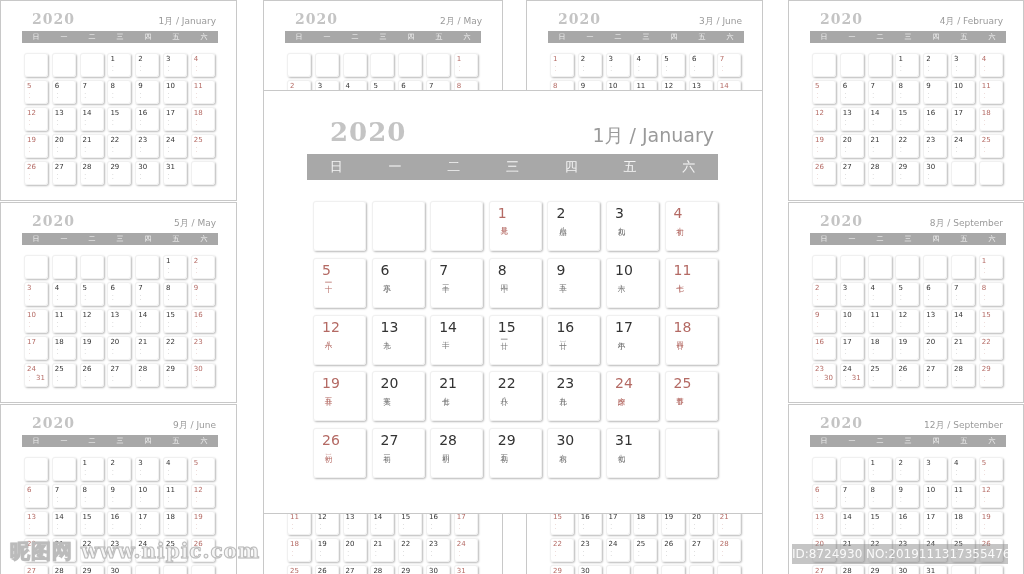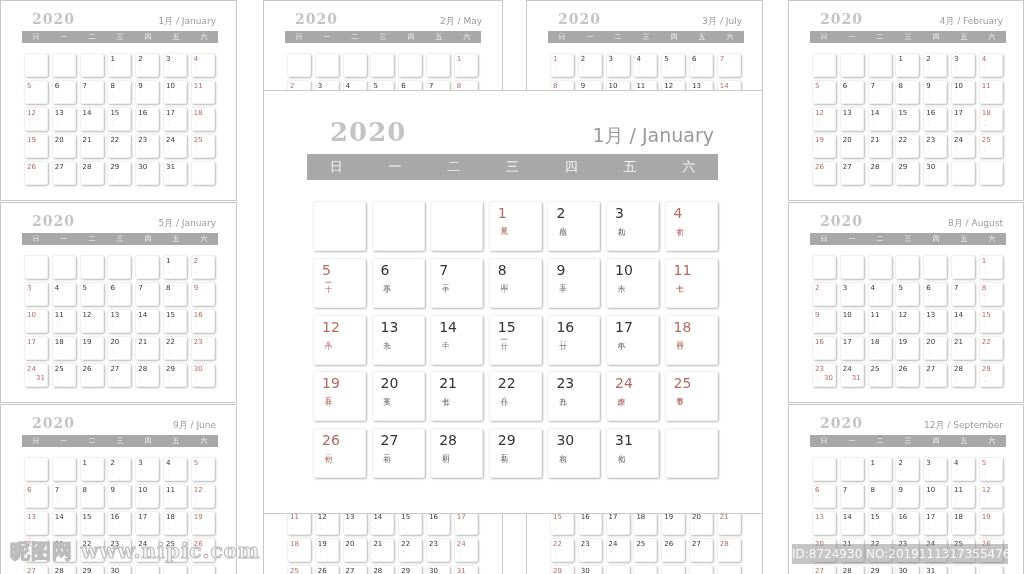--- a/index.html
+++ b/index.html
@@ -220,21 +220,21 @@
       </div>
       <div class="cell" style="left: 162px; top: 79px;">
         <span class="d">7</span>
       </div>
       <div class="cell red" style="left: 189.8px; top: 79px;">
         <span class="d">8</span>
       </div>
     </div>
     <div class="panel small" style="left: 526px; top: 0px; width: 237px; height: 91px;">
       <div class="year">2020</div>
-      <div class="month">3月 / July</div>
+      <div class="month">3月 / June</div>
       <div class="wbar">
         <span>日</span>
         <span>一</span>
         <span>二</span>
         <span>三</span>
         <span>四</span>
         <span>五</span>
         <span>六</span>
       </div>
       <div class="cell red" style="left: 23px; top: 52px;">
@@ -420,21 +420,21 @@
       </div>
       <div class="cell" style="left: 134.2px; top: 160px;">
         <span class="d">30</span>
         <span class="l">··</span>
       </div>
       <div class="cell" style="left: 162px; top: 160px;"></div>
       <div class="cell" style="left: 189.8px; top: 160px;"></div>
     </div>
     <div class="panel small" style="left: 0px; top: 202px; width: 237px; height: 201px;">
       <div class="year">2020</div>
-      <div class="month">5月 / January</div>
+      <div class="month">5月 / May</div>
       <div class="wbar">
         <span>日</span>
         <span>一</span>
         <span>二</span>
         <span>三</span>
         <span>四</span>
         <span>五</span>
         <span>六</span>
       </div>
       <div class="cell" style="left: 23px; top: 52px;"></div>
@@ -559,21 +559,21 @@
         <span class="d">29</span>
         <span class="l">··</span>
       </div>
       <div class="cell red" style="left: 189.8px; top: 160px;">
         <span class="d">30</span>
         <span class="l">··</span>
       </div>
     </div>
     <div class="panel small" style="left: 788px; top: 202px; width: 236px; height: 201px;">
       <div class="year">2020</div>
-      <div class="month">8月 / August</div>
+      <div class="month">8月 / September</div>
       <div class="wbar">
         <span>日</span>
         <span>一</span>
         <span>二</span>
         <span>三</span>
         <span>四</span>
         <span>五</span>
         <span>六</span>
       </div>
       <div class="cell" style="left: 23px; top: 52px;"></div>

